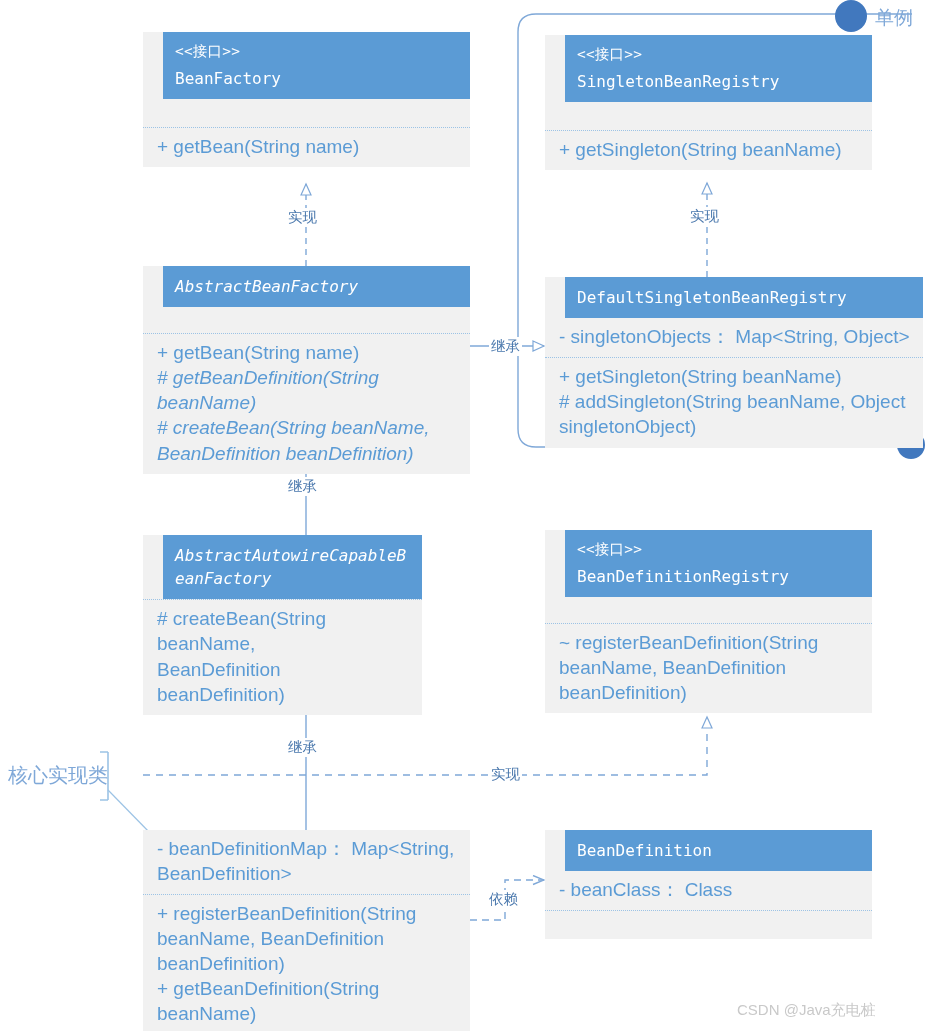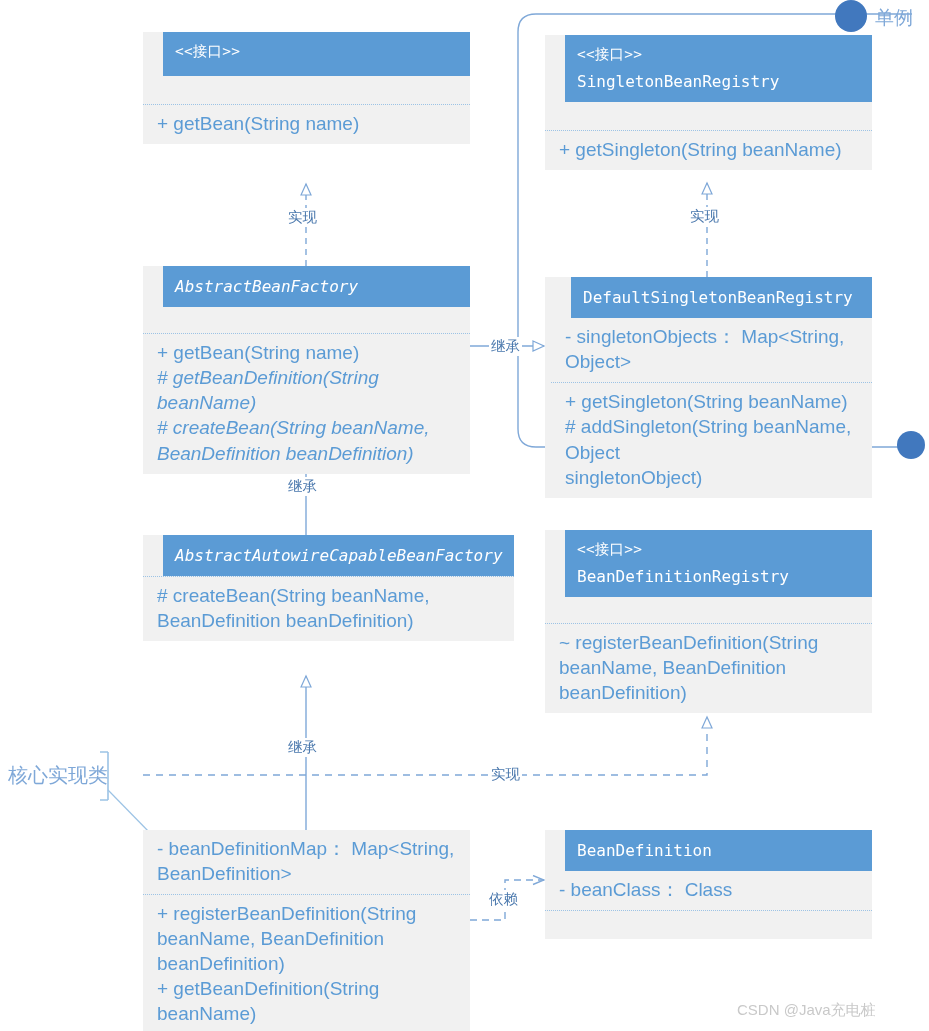--- a/index.html
+++ b/index.html
@@ -143,20 +143,21 @@
 
     <path d="M470,920 L505,920 L505,880 L544,880" fill="none" stroke="#7fa8d8" stroke-width="1.4" stroke-dasharray="7,5" marker-end="url(#open-arrow)"></path>
 
     <path d="M108,752 L108,800 M108,752 L100,752 M108,800 L100,800" fill="none" stroke="#9cc3e5" stroke-width="1.6"></path>
     <line x1="108" y1="790" x2="152" y2="835" stroke="#9cc3e5" stroke-width="1.2"></line>
   </svg>
 
   <div class="uml-box" style="left:143px; top:32px; width:327px;">
     <div class="uml-header">
       <span class="stereotype">&lt;&lt;接口&gt;&gt;</span>
+      <span class="cls-name">BeanFactory</span>
     </div>
     <div class="uml-section">
       <div class="uml-spacer"></div>
     </div>
     <div class="uml-section divided">
       <p class="member">+ getBean(String name)</p>
     </div>
   </div>
 
   <div class="uml-box" style="left:545px; top:35px; width:327px;">
@@ -180,35 +181,35 @@
       <div class="uml-spacer" style="height:12px;"></div>
     </div>
     <div class="uml-section divided">
       <p class="member">+ getBean(String name)</p>
       <p class="member italic"># getBeanDefinition(String beanName)</p>
       <p class="member italic"># createBean(String beanName,
 BeanDefinition beanDefinition)</p>
     </div>
   </div>
 
-  <div class="uml-box" style="left:545px; top:277px; width:327px;padding-left:6px;">
+  <div class="uml-box" style="left:545px; top:277px; width:378px;">
     <div class="uml-header">
       <span class="cls-name">DefaultSingletonBeanRegistry</span>
     </div>
     <div class="uml-section">
       <p class="member">- singletonObjects： Map&lt;String, Object&gt;</p>
     </div>
     <div class="uml-section divided">
       <p class="member">+ getSingleton(String beanName)</p>
       <p class="member"># addSingleton(String beanName, Object
 singletonObject)</p>
     </div>
   </div>
 
-  <div class="uml-box" style="left:143px; top:535px; width:371px;">
+  <div class="uml-box" style="left:143px; top:535px; width:279px;">
     <div class="uml-header abstract">
       <span class="cls-name">AbstractAutowireCapableBeanFactory</span>
     </div>
     <div class="uml-section divided" style="border-top:1px dotted #9cc3e5;">
       <p class="member"># createBean(String beanName,
 BeanDefinition beanDefinition)</p>
     </div>
   </div>
 
   <div class="uml-box" style="left:545px; top:530px; width:327px;">

